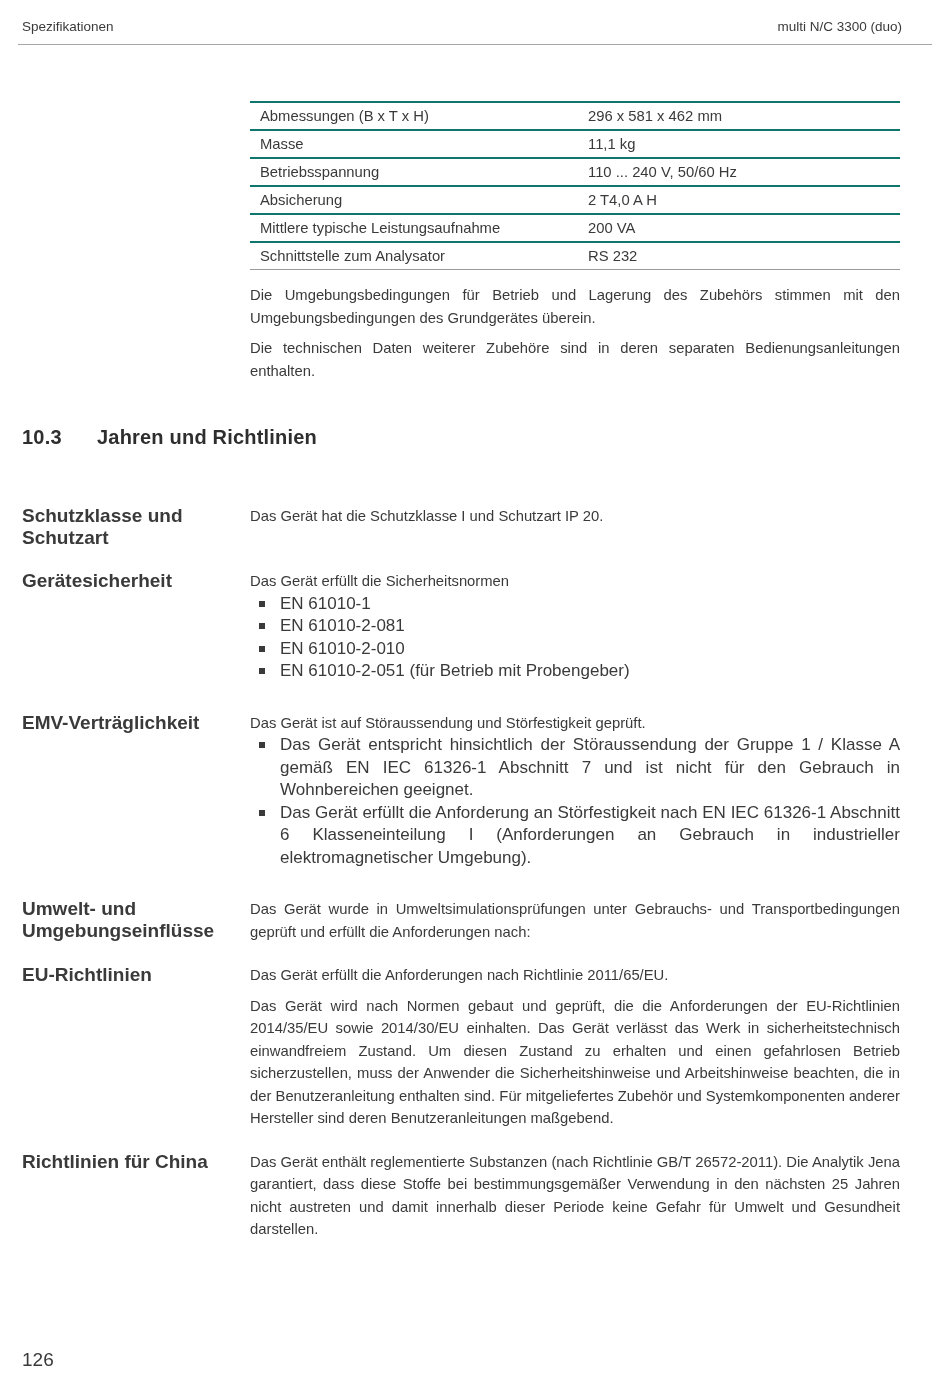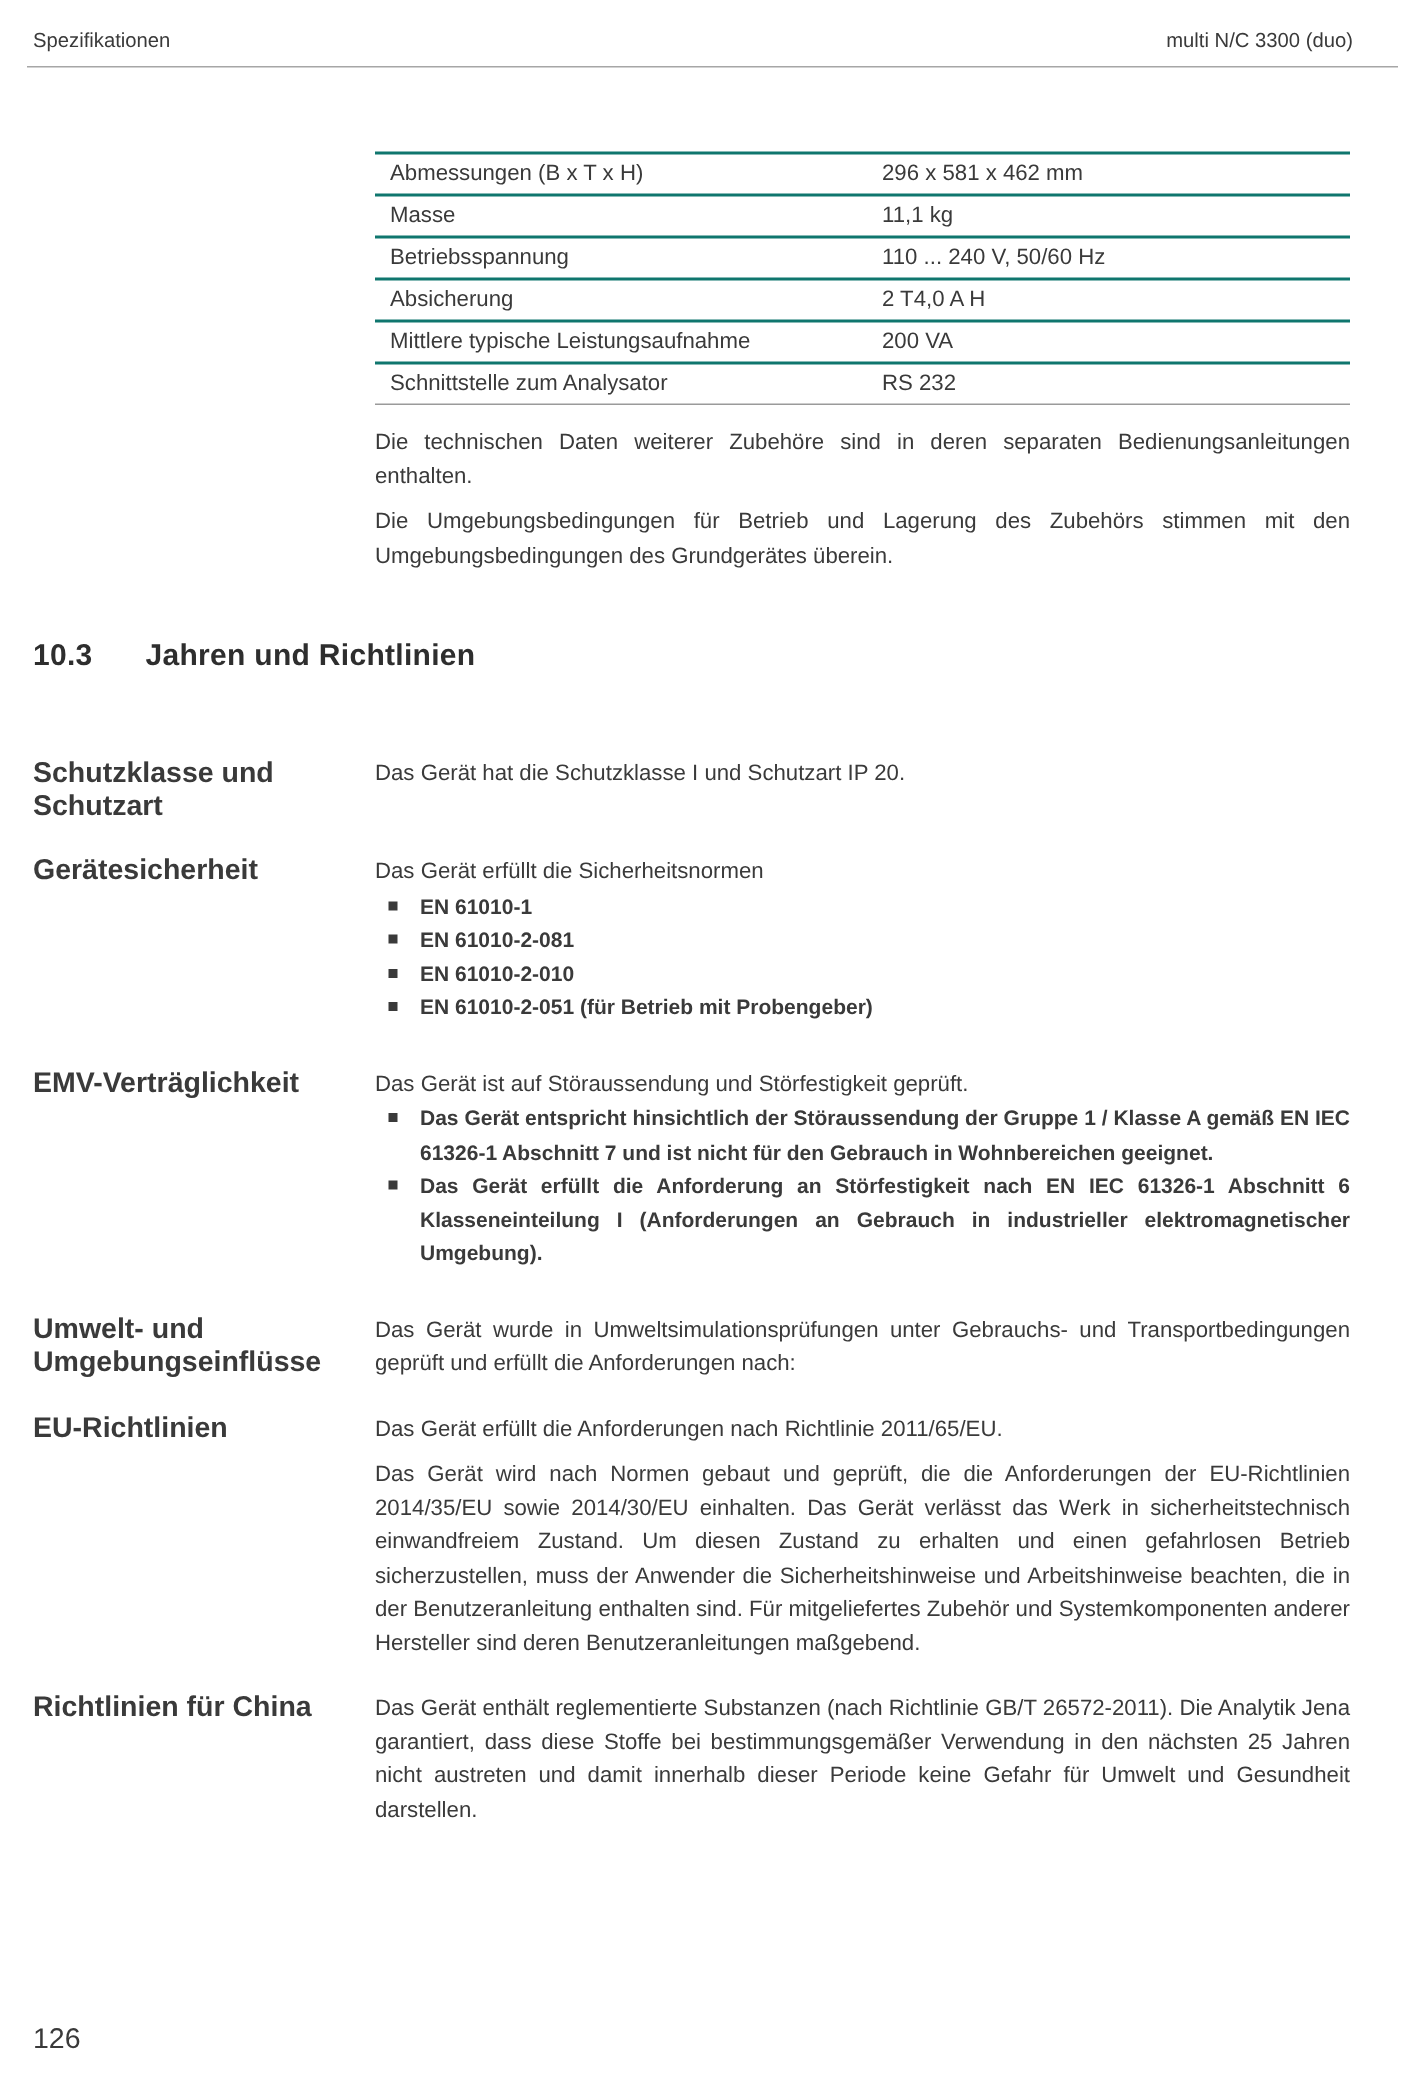--- a/index.html
+++ b/index.html
@@ -63,23 +63,23 @@
   .entry-label {
     font-size: 19px; line-height: 22px;
     padding-right: 26px;
     font-weight: bold;
   }
   .entry-body { width: 650px; }
 
   .bullet-list { list-style: none; margin: 0 0 8px 0; margin-top: -8px; }
   .bullet-item {
     position: relative; padding-left: 30px;
-    font-size: 14px; line-height: 22.5px;
+    font-size: 17px; line-height: 22.5px;
     text-align: justify;
-    -webkit-hyphens: auto; hyphens: auto; font-weight: bold;
+    -webkit-hyphens: auto; hyphens: auto;
   }
   .bullet-marker {
     position: absolute; left: 9px; top: 8px;
     width: 6px; height: 6px; background: #3a3a3a;
   }
 
   
   .page-footer {
     position: absolute; left: 22px; bottom: 24px;
     font-size: 19px; color: #3a3a3a;
@@ -119,22 +119,22 @@
           <div class="spec-cell spec-label">Mittlere typische Leistungsaufnahme</div>
           <div class="spec-cell spec-value">200 VA</div>
         </div>
         <div class="spec-row">
           <div class="spec-cell spec-label">Schnittstelle zum Analysator</div>
           <div class="spec-cell spec-value">RS 232</div>
         </div>
       </div>
 
     <div class="intro">
+        <p class="body-p">Die Umgebungsbedingungen für Betrieb und Lagerung des Zubehörs stimmen mit den Umgebungsbedingungen des Grundgerätes überein.</p>
         <p class="body-p">Die technischen Daten weiterer Zubehöre sind in deren separaten Bedienungsanleitungen enthalten.</p>
-        <p class="body-p">Die Umgebungsbedingungen für Betrieb und Lagerung des Zubehörs stimmen mit den Umgebungsbedingungen des Grundgerätes überein.</p>
       </div>
 
     <h2 class="section-heading"><span class="sec-num">10.3</span><span class="sec-title">Jahren und Richtlinien</span></h2>
 
     <div class="entries">
         <div class="entry">
           <div class="entry-label">Schutzklasse und Schutzart</div>
           <div class="entry-body">
             <p class="body-p">Das Gerät hat die Schutzklasse I und Schutzart IP 20.</p>
           </div>

